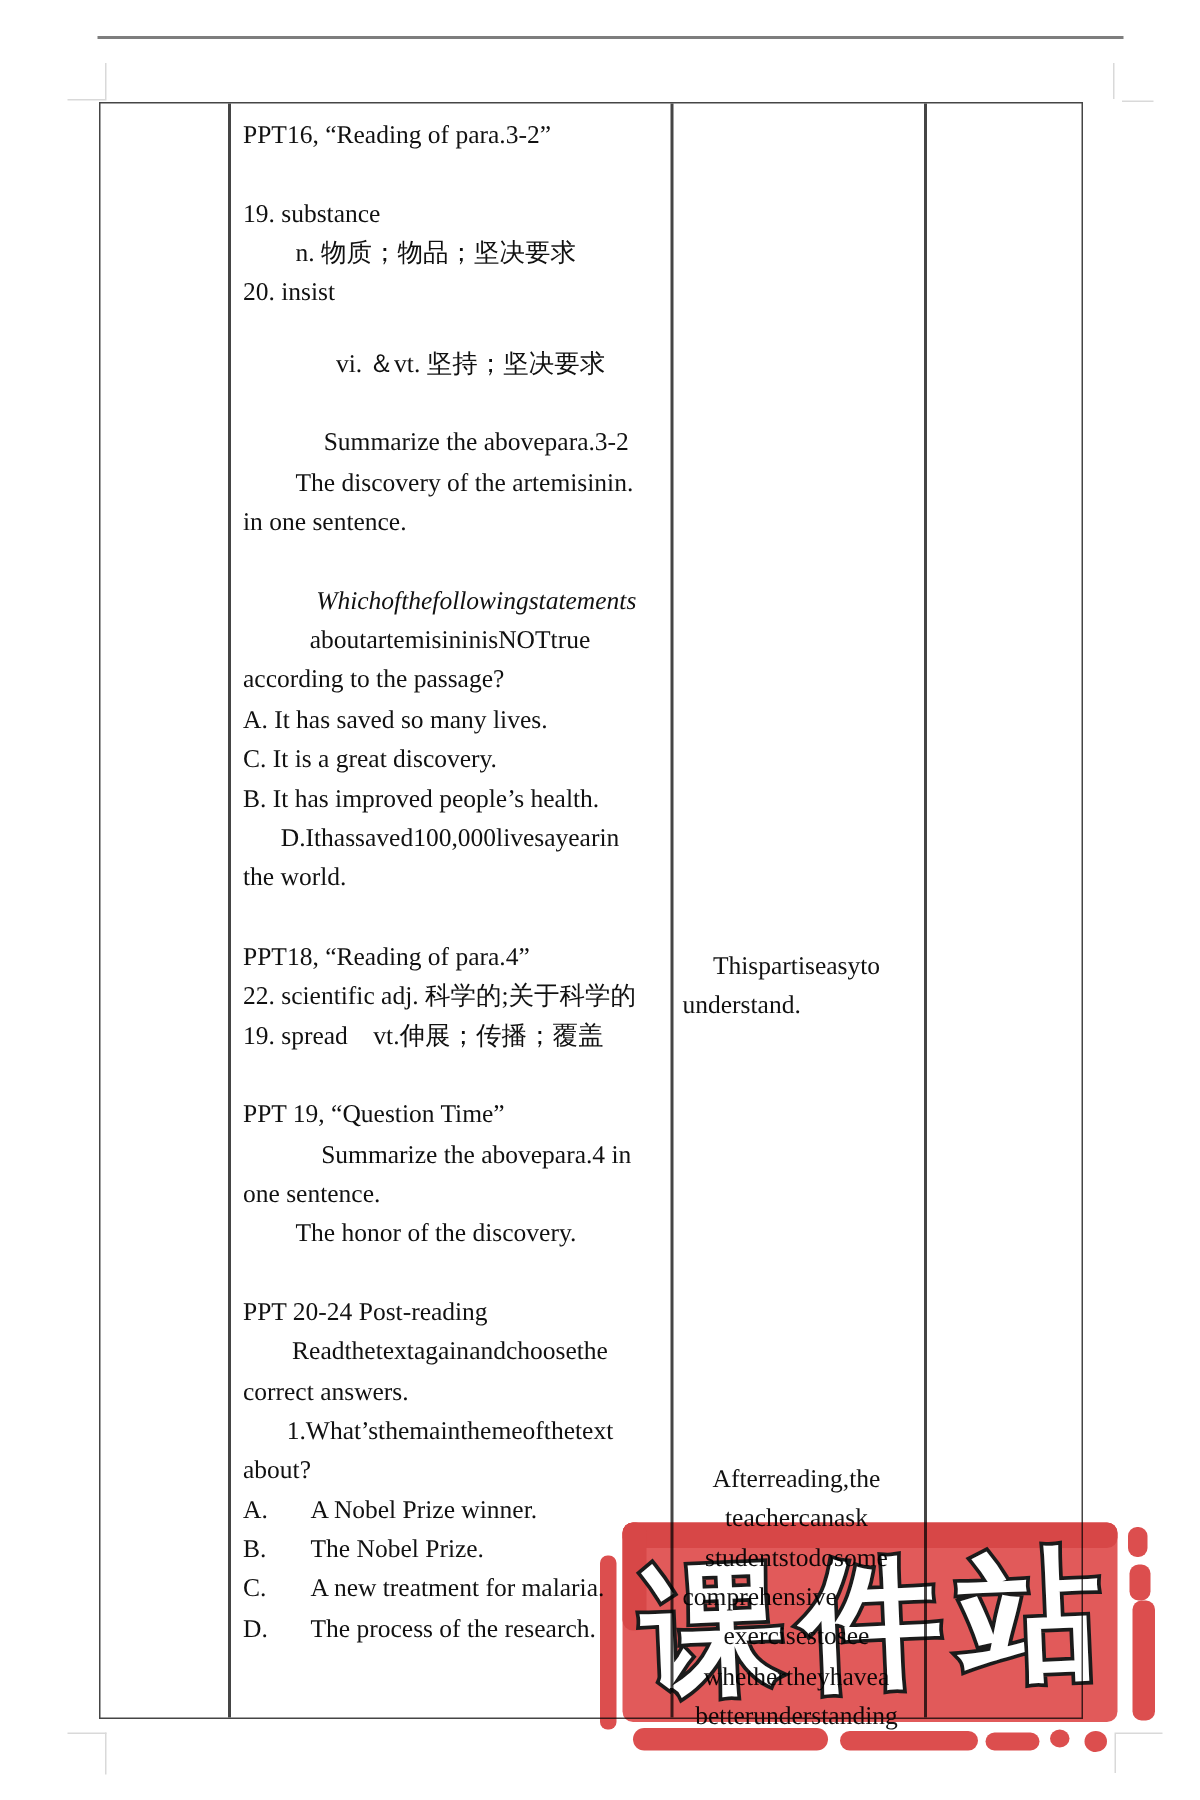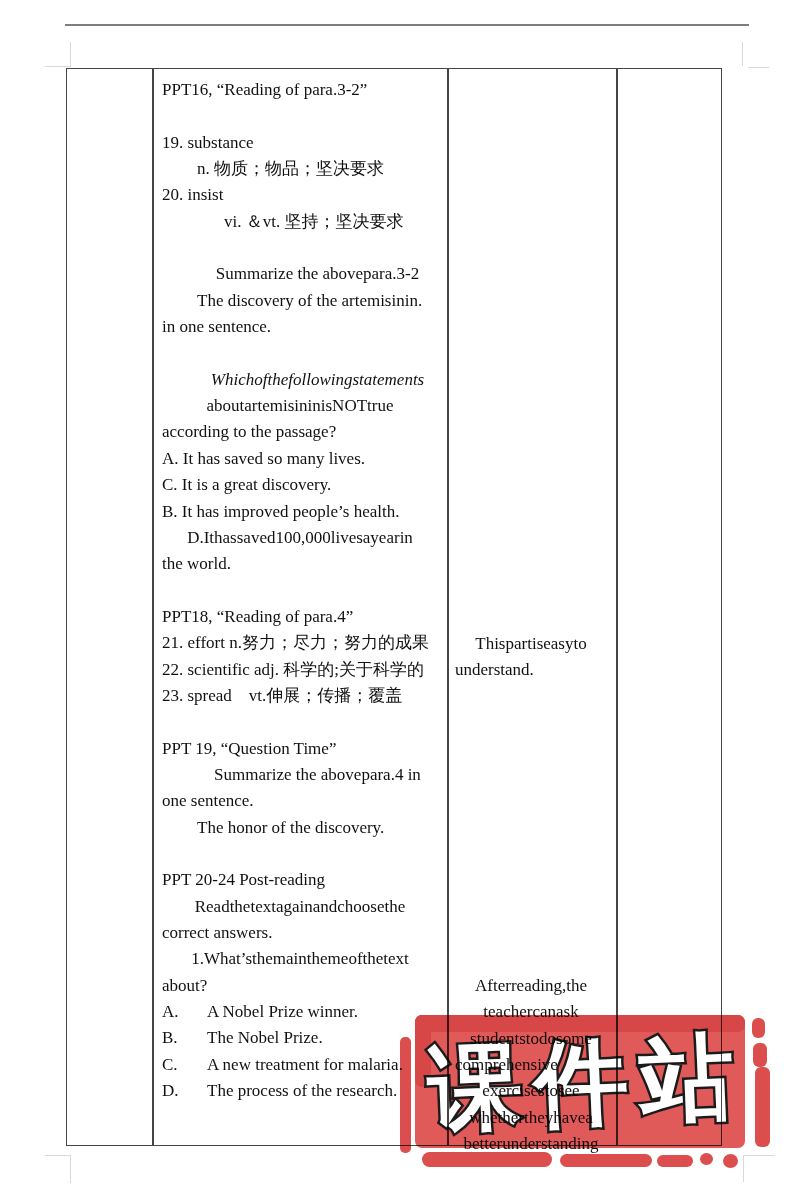--- a/index.html
+++ b/index.html
@@ -48,21 +48,21 @@
     <div class="vline" style="left:549px;"></div>
 
     <div class="cell" style="left:0;top:0;width:85px;height:100%;"></div>
 
     <div class="cell" style="left:95px;top:8px;width:276px;">
         <div class="line">PPT16, “Reading of para.3-2”</div>
         <div class="line">&nbsp;</div>
         <div class="line">19. substance</div>
         <div class="line" style="padding-left: 35px;">n. 物质；物品；坚决要求</div>
         <div class="line">20. insist</div>
-        <div class="line" style="padding-left: 62px;">vi. ＆vt. 坚持；坚决要求</div>
+        <div class="line" style="padding-left: 62px; margin-top: 21px;">vi. ＆vt. 坚持；坚决要求</div>
         <div class="line">&nbsp;</div>
         <div class="line jline" style="padding-left: 35px;">
           <span>Summarize the above</span>
           <span>para.3-2</span>
         </div>
         <div class="line" style="padding-left: 35px;">The discovery of the artemisinin.</div>
         <div class="line">in one sentence.</div>
         <div class="line">&nbsp;</div>
         <div class="line jline" style="padding-left: 35px; font-style: italic;">
           <span>Which</span>
@@ -90,23 +90,22 @@
           <span>100,</span>
           <span>000</span>
           <span>lives</span>
           <span>a</span>
           <span>year</span>
           <span>in</span>
         </div>
         <div class="line">the world.</div>
         <div class="line">&nbsp;</div>
         <div class="line">PPT18, “Reading of para.4”</div>
-        <div class="line">21. effort n.努力；尽力；努力的成果</div>
         <div class="line">22. scientific adj. 科学的;关于科学的</div>
-        <div class="line">23. spread　vt.伸展；传播；覆盖</div>
+        <div class="line">19. spread　vt.伸展；传播；覆盖</div>
         <div class="line">&nbsp;</div>
         <div class="line">PPT 19, “Question Time”</div>
         <div class="line jline" style="padding-left: 35px;">
           <span>Summarize the above</span>
           <span>para.4 in</span>
         </div>
         <div class="line">one sentence.</div>
         <div class="line" style="padding-left: 35px;">The honor of the discovery.</div>
         <div class="line">&nbsp;</div>
         <div class="line">PPT 20-24 Post-reading</div>

